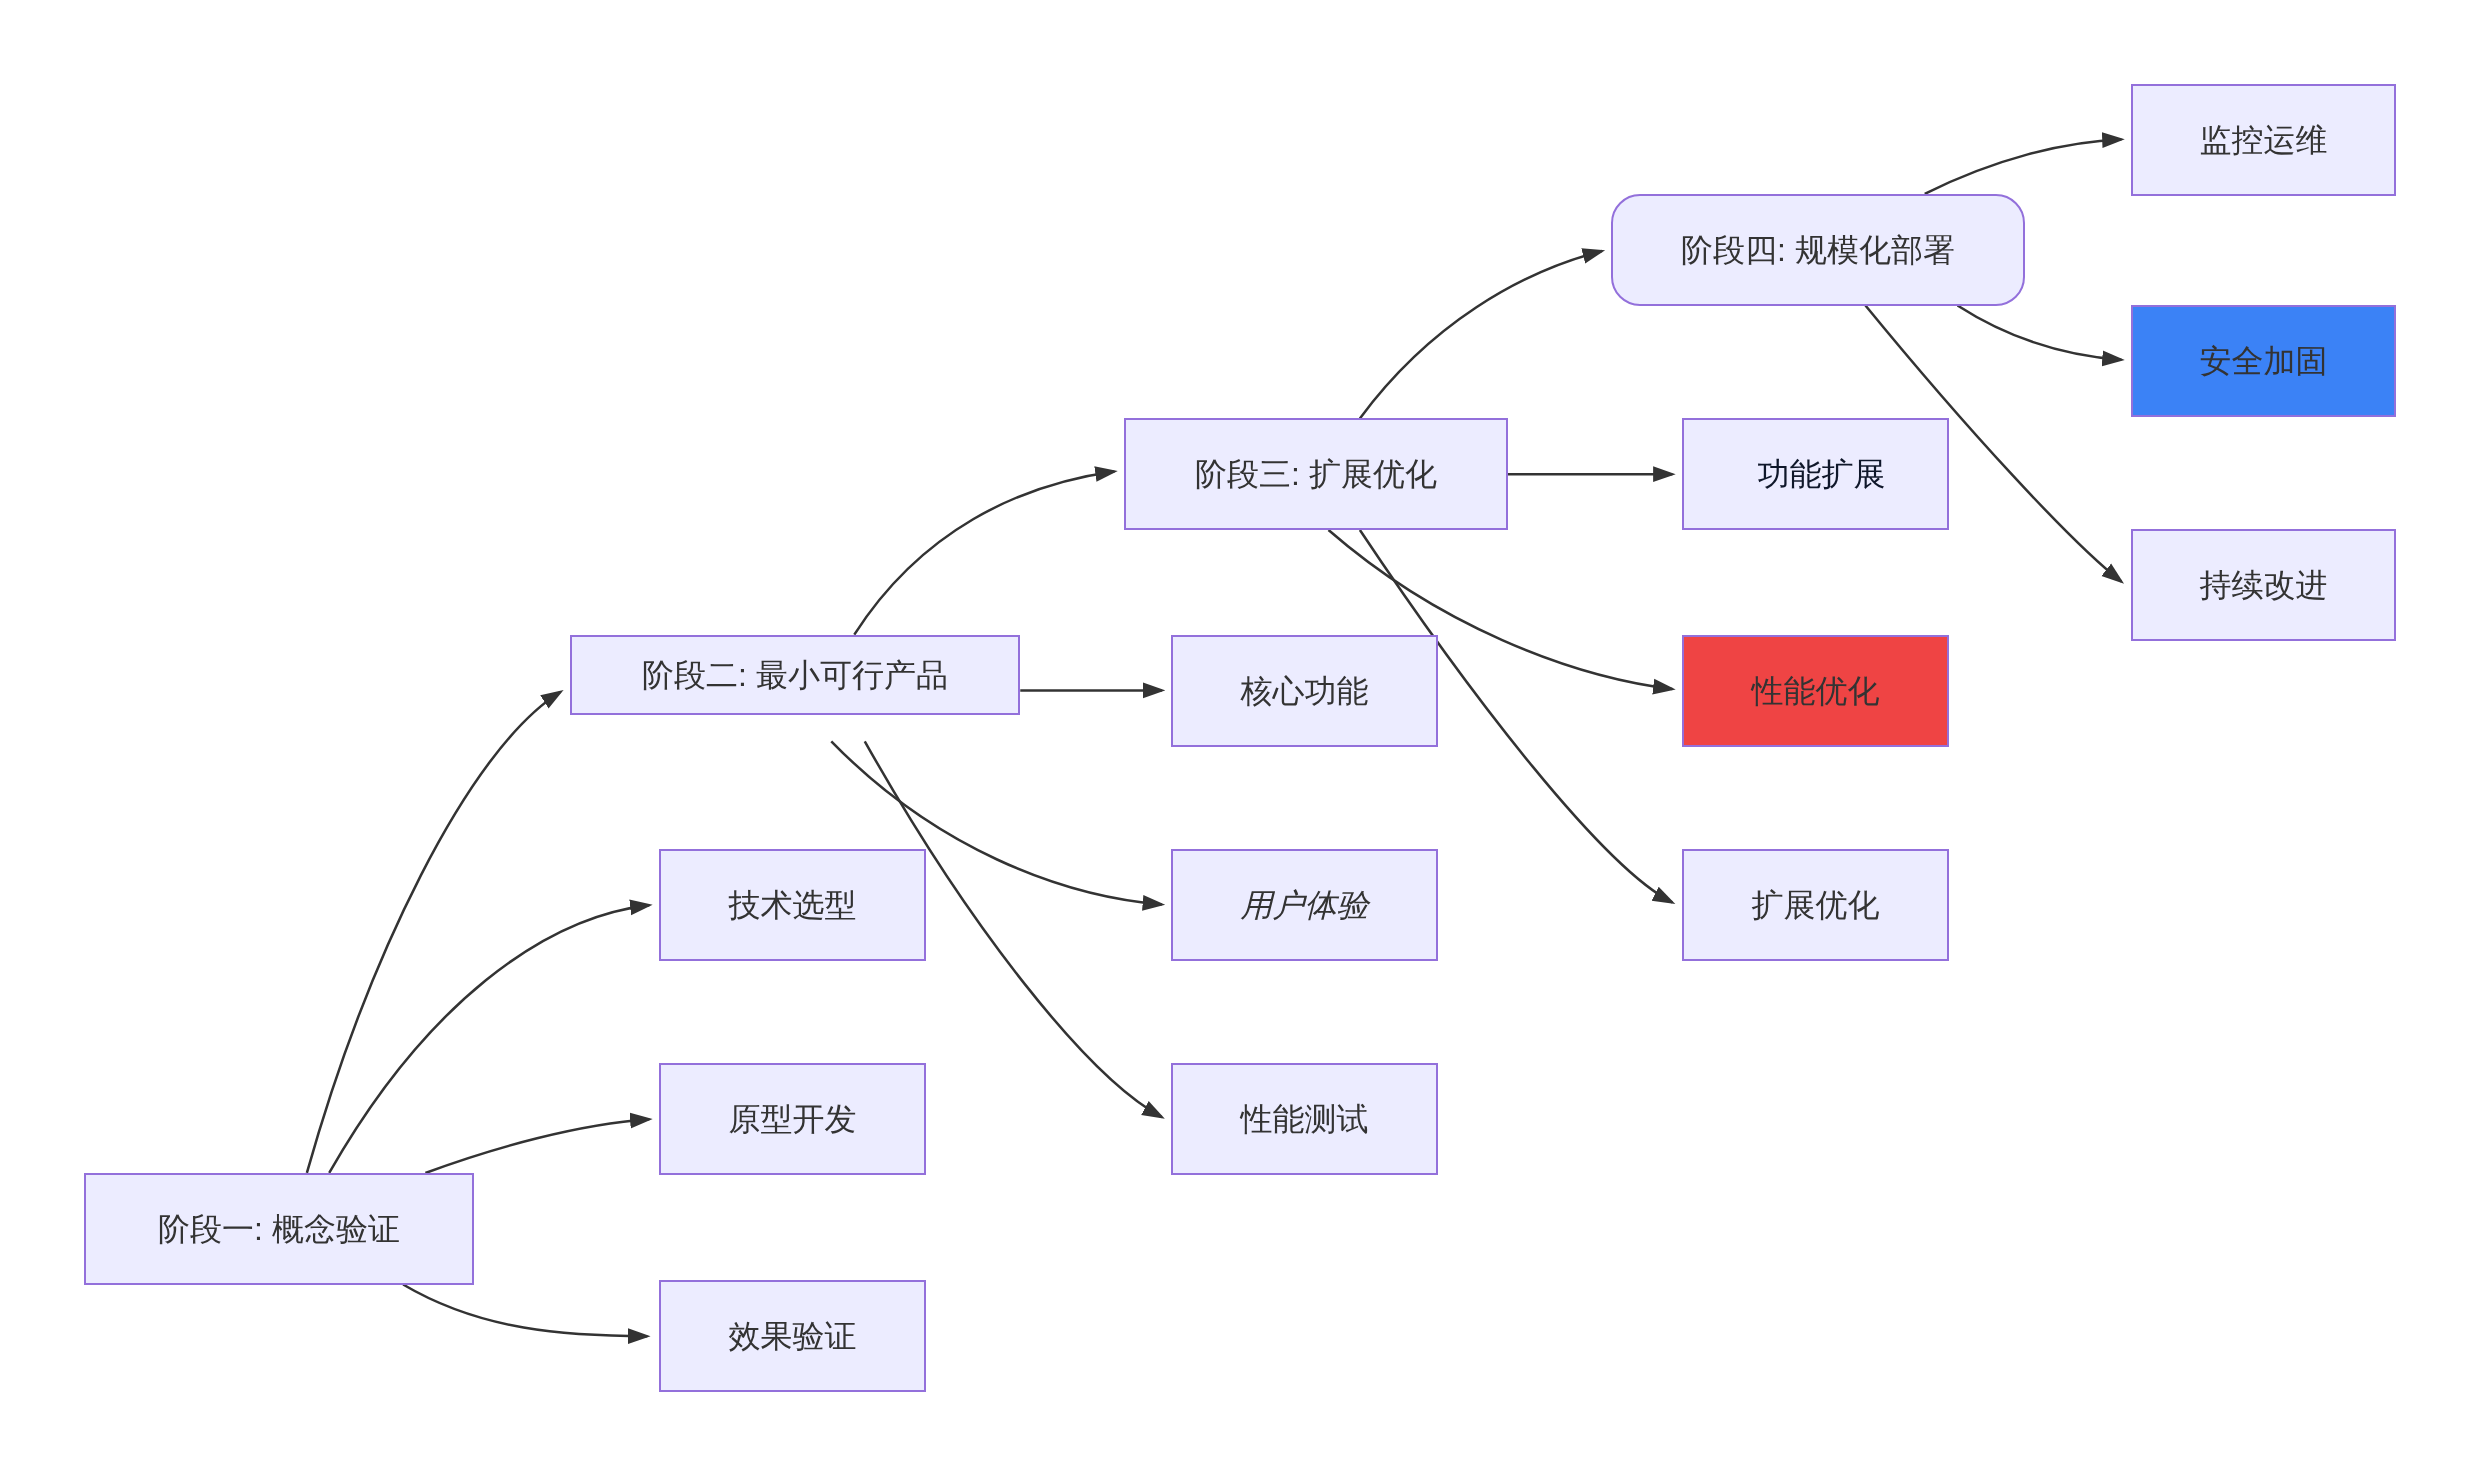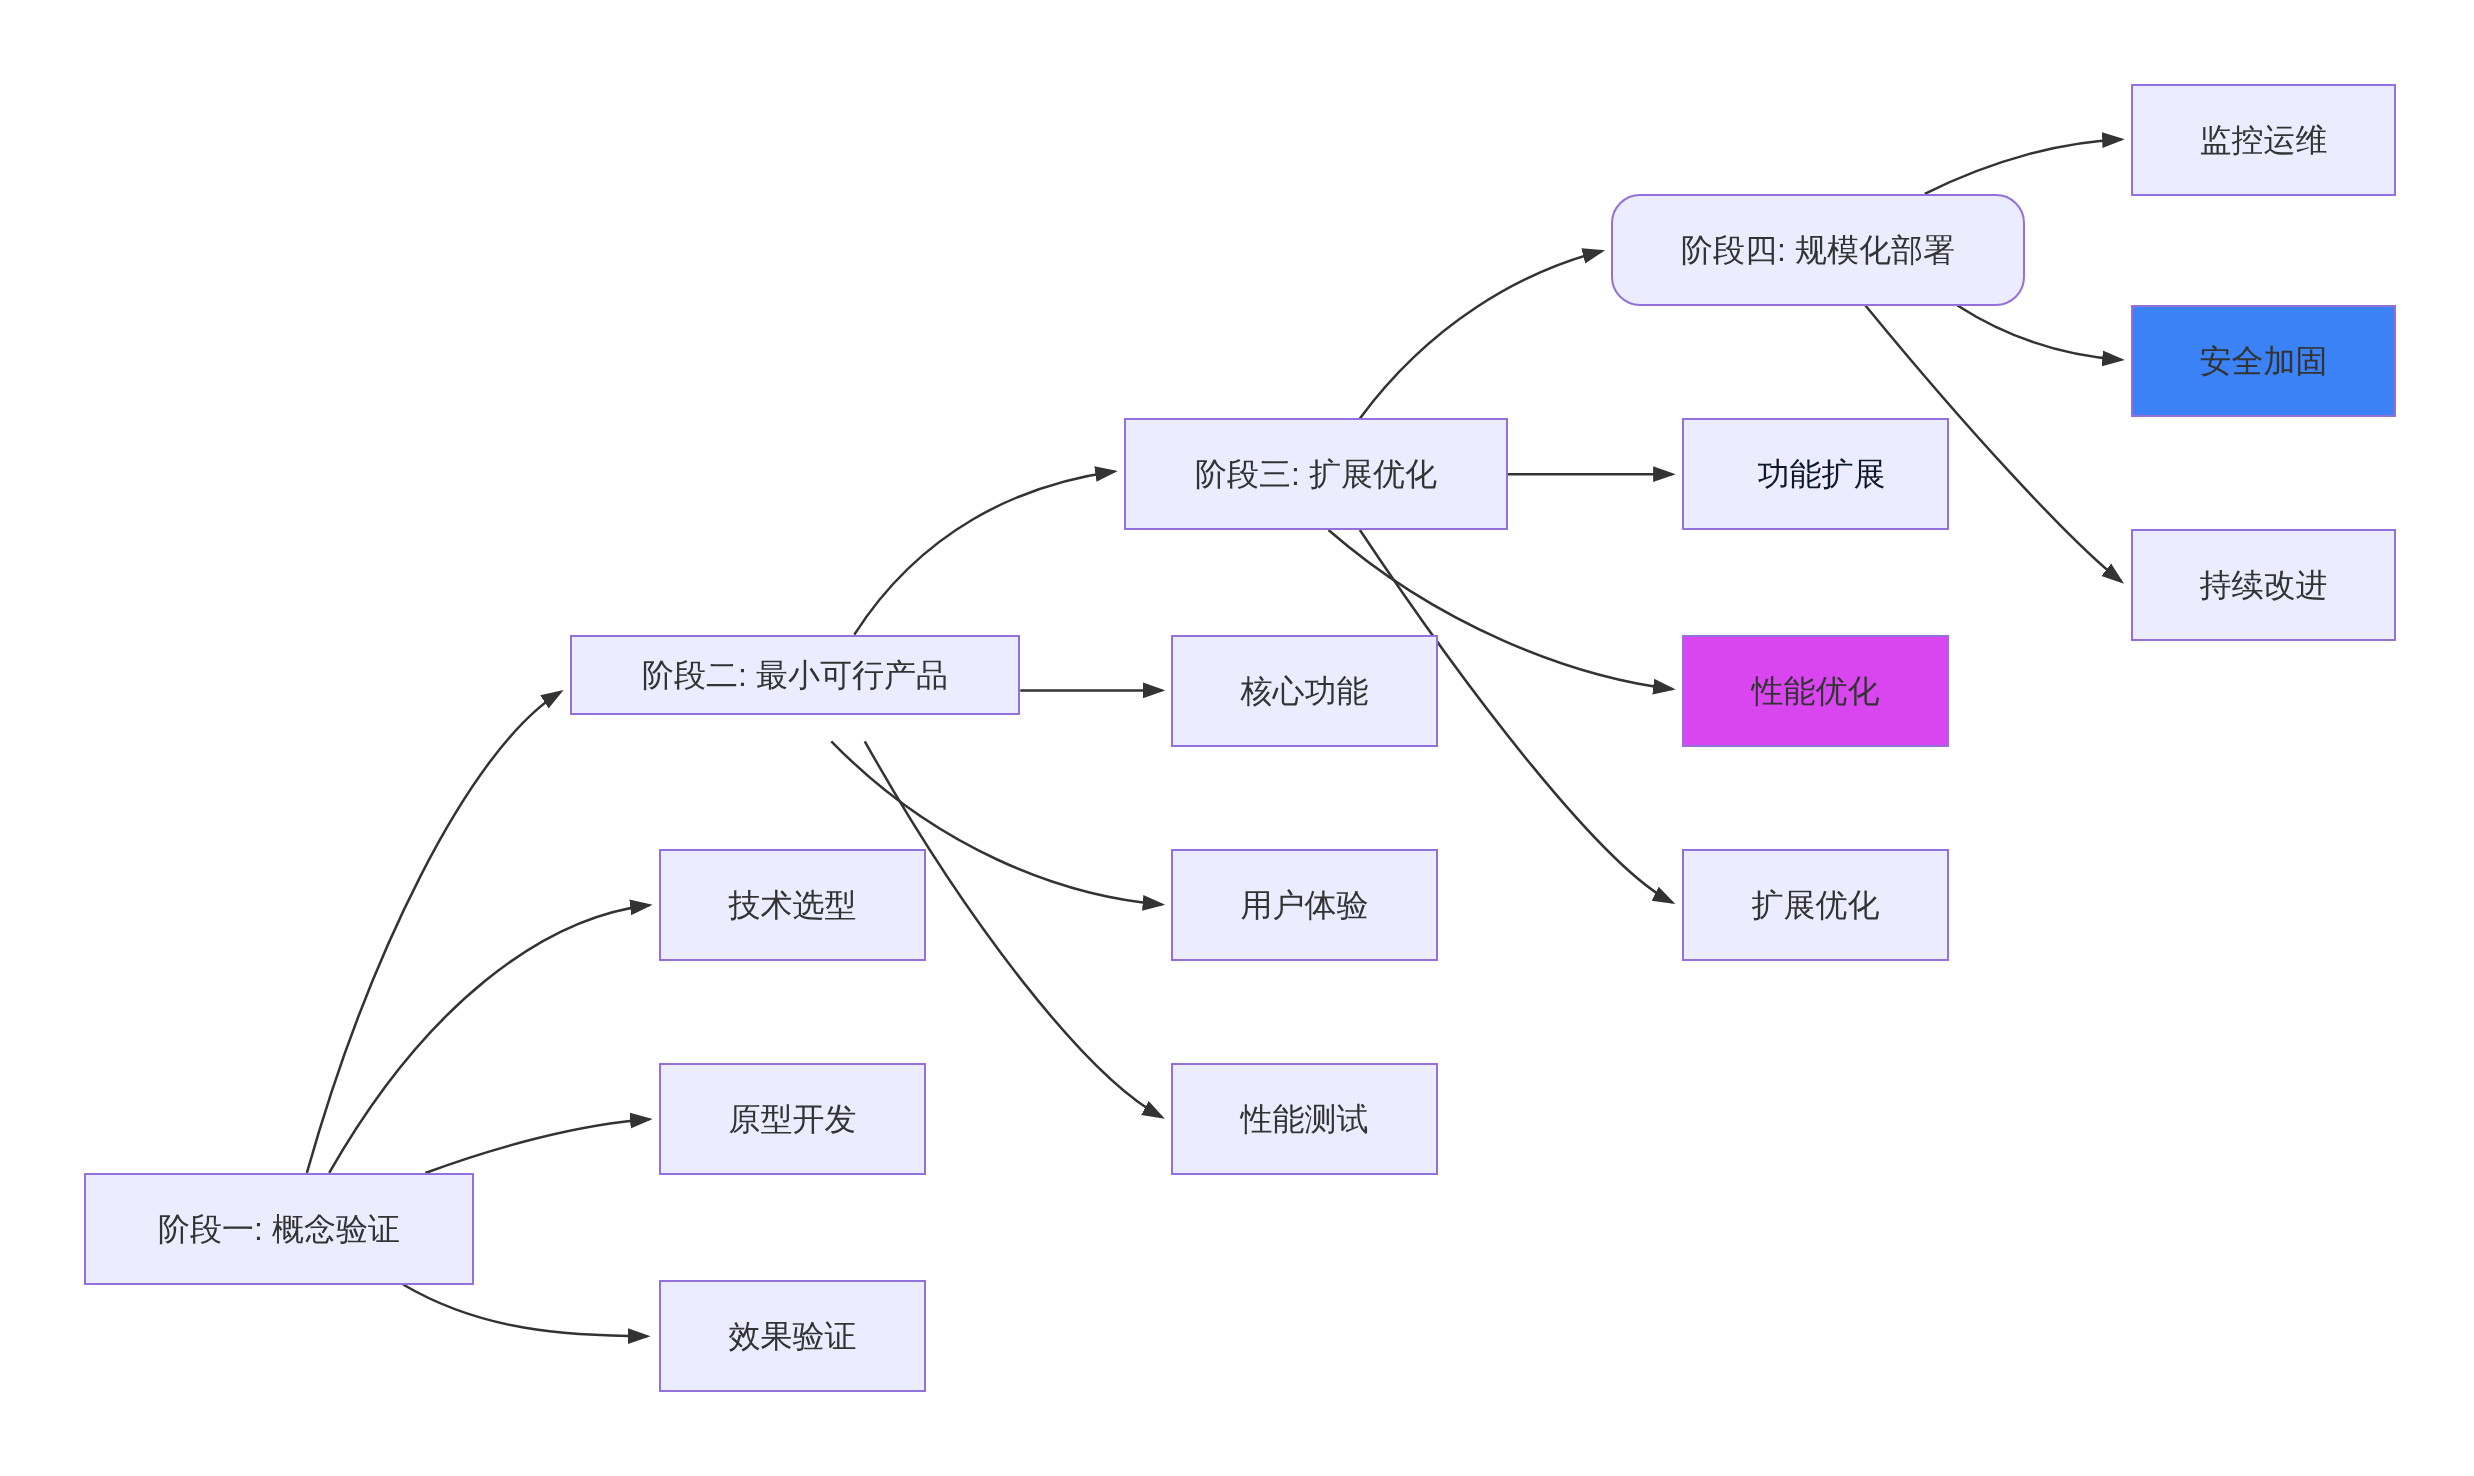--- a/index.html
+++ b/index.html
@@ -81,30 +81,30 @@
   </div>
   <div class="node" style="left: 659px; top: 1063px; width: 267px; height: 112px; background: rgb(236, 236, 255); border-color: rgb(147, 112, 219); color: rgb(51, 51, 51);">
     <span class="node-label">原型开发</span>
   </div>
   <div class="node" style="left: 659px; top: 1280px; width: 267px; height: 112px; background: rgb(236, 236, 255); border-color: rgb(147, 112, 219); color: rgb(51, 51, 51);">
     <span class="node-label">效果验证</span>
   </div>
   <div class="node" style="left: 1171px; top: 635px; width: 267px; height: 112px; background: rgb(236, 236, 255); border-color: rgb(147, 112, 219); color: rgb(51, 51, 51);">
     <span class="node-label">核心功能</span>
   </div>
-  <div class="node" style="left: 1171px; top: 849px; width: 267px; height: 112px; background: rgb(236, 236, 255); border-color: rgb(147, 112, 219); color: rgb(51, 51, 51);">
+  <div class="node" style="left: 1171px; top: 849px; width: 267px; height: 112px; background: rgb(236, 236, 255); border-color: rgb(147, 112, 219); color: rgb(51, 51, 51); font-style: italic;">
     <span class="node-label">用户体验</span>
   </div>
   <div class="node" style="left: 1171px; top: 1063px; width: 267px; height: 112px; background: rgb(236, 236, 255); border-color: rgb(147, 112, 219); color: rgb(51, 51, 51);">
     <span class="node-label">性能测试</span>
   </div>
   <div class="node" style="left: 1682px; top: 418px; width: 267px; height: 112px; background: rgb(236, 236, 255); border-color: rgb(147, 112, 219); color: #0f172a; padding-left: 12px;">
     <span class="node-label">功能扩展</span>
   </div>
-  <div class="node" style="left: 1682px; top: 635px; width: 267px; height: 112px; background: #d946ef; border-color: rgb(147, 112, 219); color: rgb(51, 51, 51);">
+  <div class="node" style="left: 1682px; top: 635px; width: 267px; height: 112px; background: #ef4444; border-color: rgb(147, 112, 219); color: rgb(51, 51, 51);">
     <span class="node-label">性能优化</span>
   </div>
   <div class="node" style="left: 1682px; top: 849px; width: 267px; height: 112px; background: rgb(236, 236, 255); border-color: rgb(147, 112, 219); color: rgb(51, 51, 51);">
     <span class="node-label">扩展优化</span>
   </div>
   <div class="node" style="left: 2131px; top: 84px; width: 265px; height: 112px; background: rgb(236, 236, 255); border-color: rgb(147, 112, 219); color: rgb(51, 51, 51);">
     <span class="node-label">监控运维</span>
   </div>
   <div class="node" style="left: 2131px; top: 305px; width: 265px; height: 112px; background: #3b82f6; border-color: rgb(147, 112, 219); color: rgb(51, 51, 51);">
     <span class="node-label">安全加固</span>

